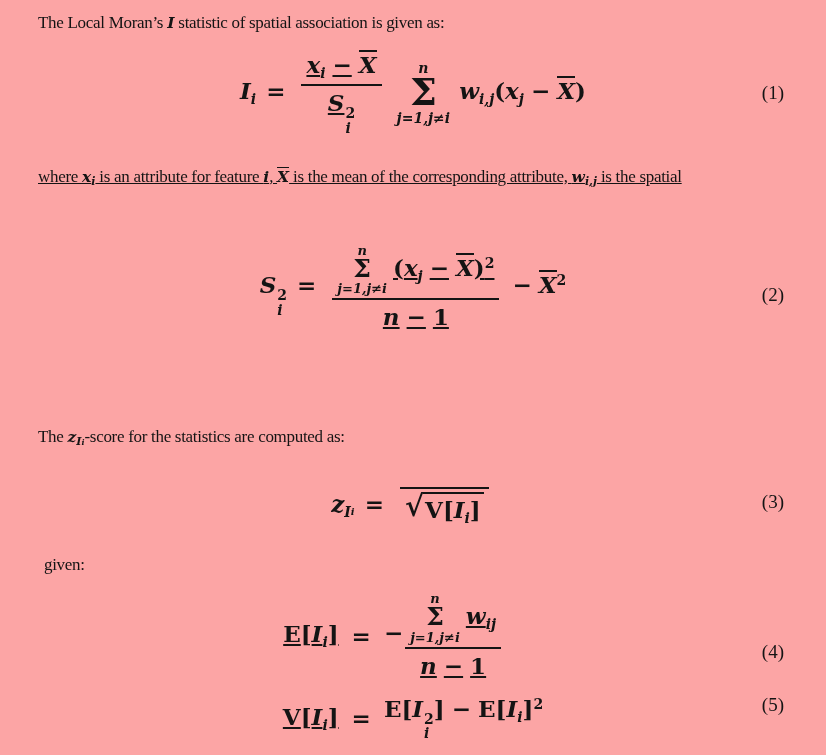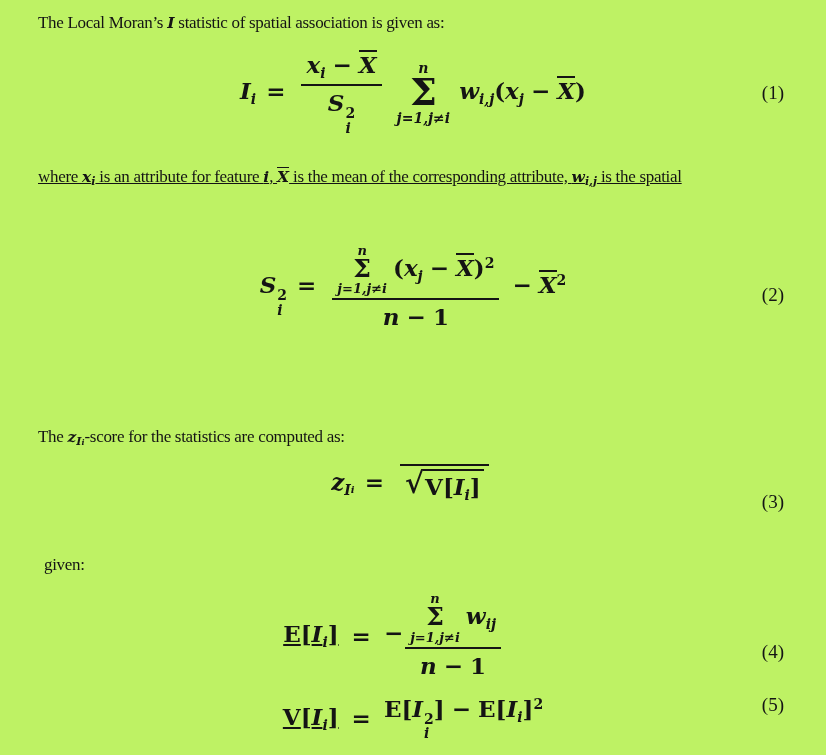--- a/index.html
+++ b/index.html
@@ -1,18 +1,18 @@
 <!DOCTYPE html>
 <html><head>
 <meta charset="utf-8">
 <style>
   html,body { margin:0; padding:0; background:#ffffff; }
   .page {
     position:relative; width:826px; height:755px; overflow:hidden;
-    background:#bef264; color:#141414;
+    background:#fca5a5; color:#141414;
     font-family:"Liberation Serif", serif;
   }
   
   .para {
     position:absolute; left:38px; font-size:17px; letter-spacing:-0.3px;
     color:#141414; white-space:nowrap;
   }
   .pline { line-height:38px;text-decoration:underline; }
   
   .tm {
@@ -28,21 +28,21 @@
     font-size:23px; color:#141414; white-space:nowrap;
   }
   .rm { font-style:normal; }
   .sb { font-size:14px; vertical-align:-5px; }
   .sp { font-size:14px; vertical-align:8px; }
   .sbb { font-size:10px; vertical-align:-3px; }
   .ss {
     display:inline-flex; flex-direction:column; align-items:flex-start;
     vertical-align:-7px; font-size:14px; line-height:1.05; margin-left:1px;
   }
-  .frac { display:inline-flex; flex-direction:column; align-items:center; vertical-align:middle; margin:0 6px; }
+  .frac { display:inline-flex; flex-direction:column; align-items:center; vertical-align:middle; margin:0 6px;text-decoration:underline; }
   .frac .num { padding:0 5px 3px; }
   .frac .den { border-top:2.2px solid currentColor; padding:3px 5px 0; align-self:stretch; text-align:center; }
   .bigsum { display:inline-flex; flex-direction:column; align-items:center; vertical-align:middle; margin:0 9px; line-height:1; }
   .bigsum .blim { font-size:14px; }
   .bigsum .bsig { font-size:38px; font-style:normal; line-height:0.85; padding:1px 0 3px; }
   .smallsum { display:inline-flex; flex-direction:column; align-items:center; vertical-align:middle; margin-right:6px; line-height:1; }
   .smallsum .slim { font-size:13px; }
   .smallsum .ssig { font-size:25px; font-style:normal; line-height:0.9; padding:1px 0 2px; }
   .ob { display:inline-block; border-top:2.2px solid currentColor; padding-top:1px; line-height:1.05; }
   .opm { margin:0 7px; }
@@ -112,21 +112,21 @@
         </span><span class="rm opm">−</span><span><span class="ob">X</span><span class="sp rm">2</span></span>
     </span>
   </div>
   <span class="eqnum" style="top:284px;">(2)</span>
 
 
   <div class="para" style="top:427px;">
     <span>The </span><span class="tm"><span>z</span><span class="tsb">I</span><span class="tsb" style="font-size:8px;">i</span></span><span>-score for the statistics are computed as:</span>
   </div>
 
-  <div class="eq" style="top:464px; height:84px; display:flex; justify-content:center; align-items:flex-start;">
+  <div class="eq" style="top:464px; height:84px; display:flex; justify-content:center; align-items:center;">
     <span>
       <span><span>z</span><span class="sb">I</span><span class="sbb">i</span></span><span class="rm eqs">=</span><span class="frac">
           <span class="den"><span class="sqrt">
               <span class="rsign">√</span>
               <span class="rbody"><span class="rm">V</span><span class="rm">[</span><span>I</span><span class="sb">i</span><span class="rm">]</span></span>
             </span></span>
         </span>
     </span>
   </div>
   <span class="eqnum" style="top:491px;">(3)</span>

